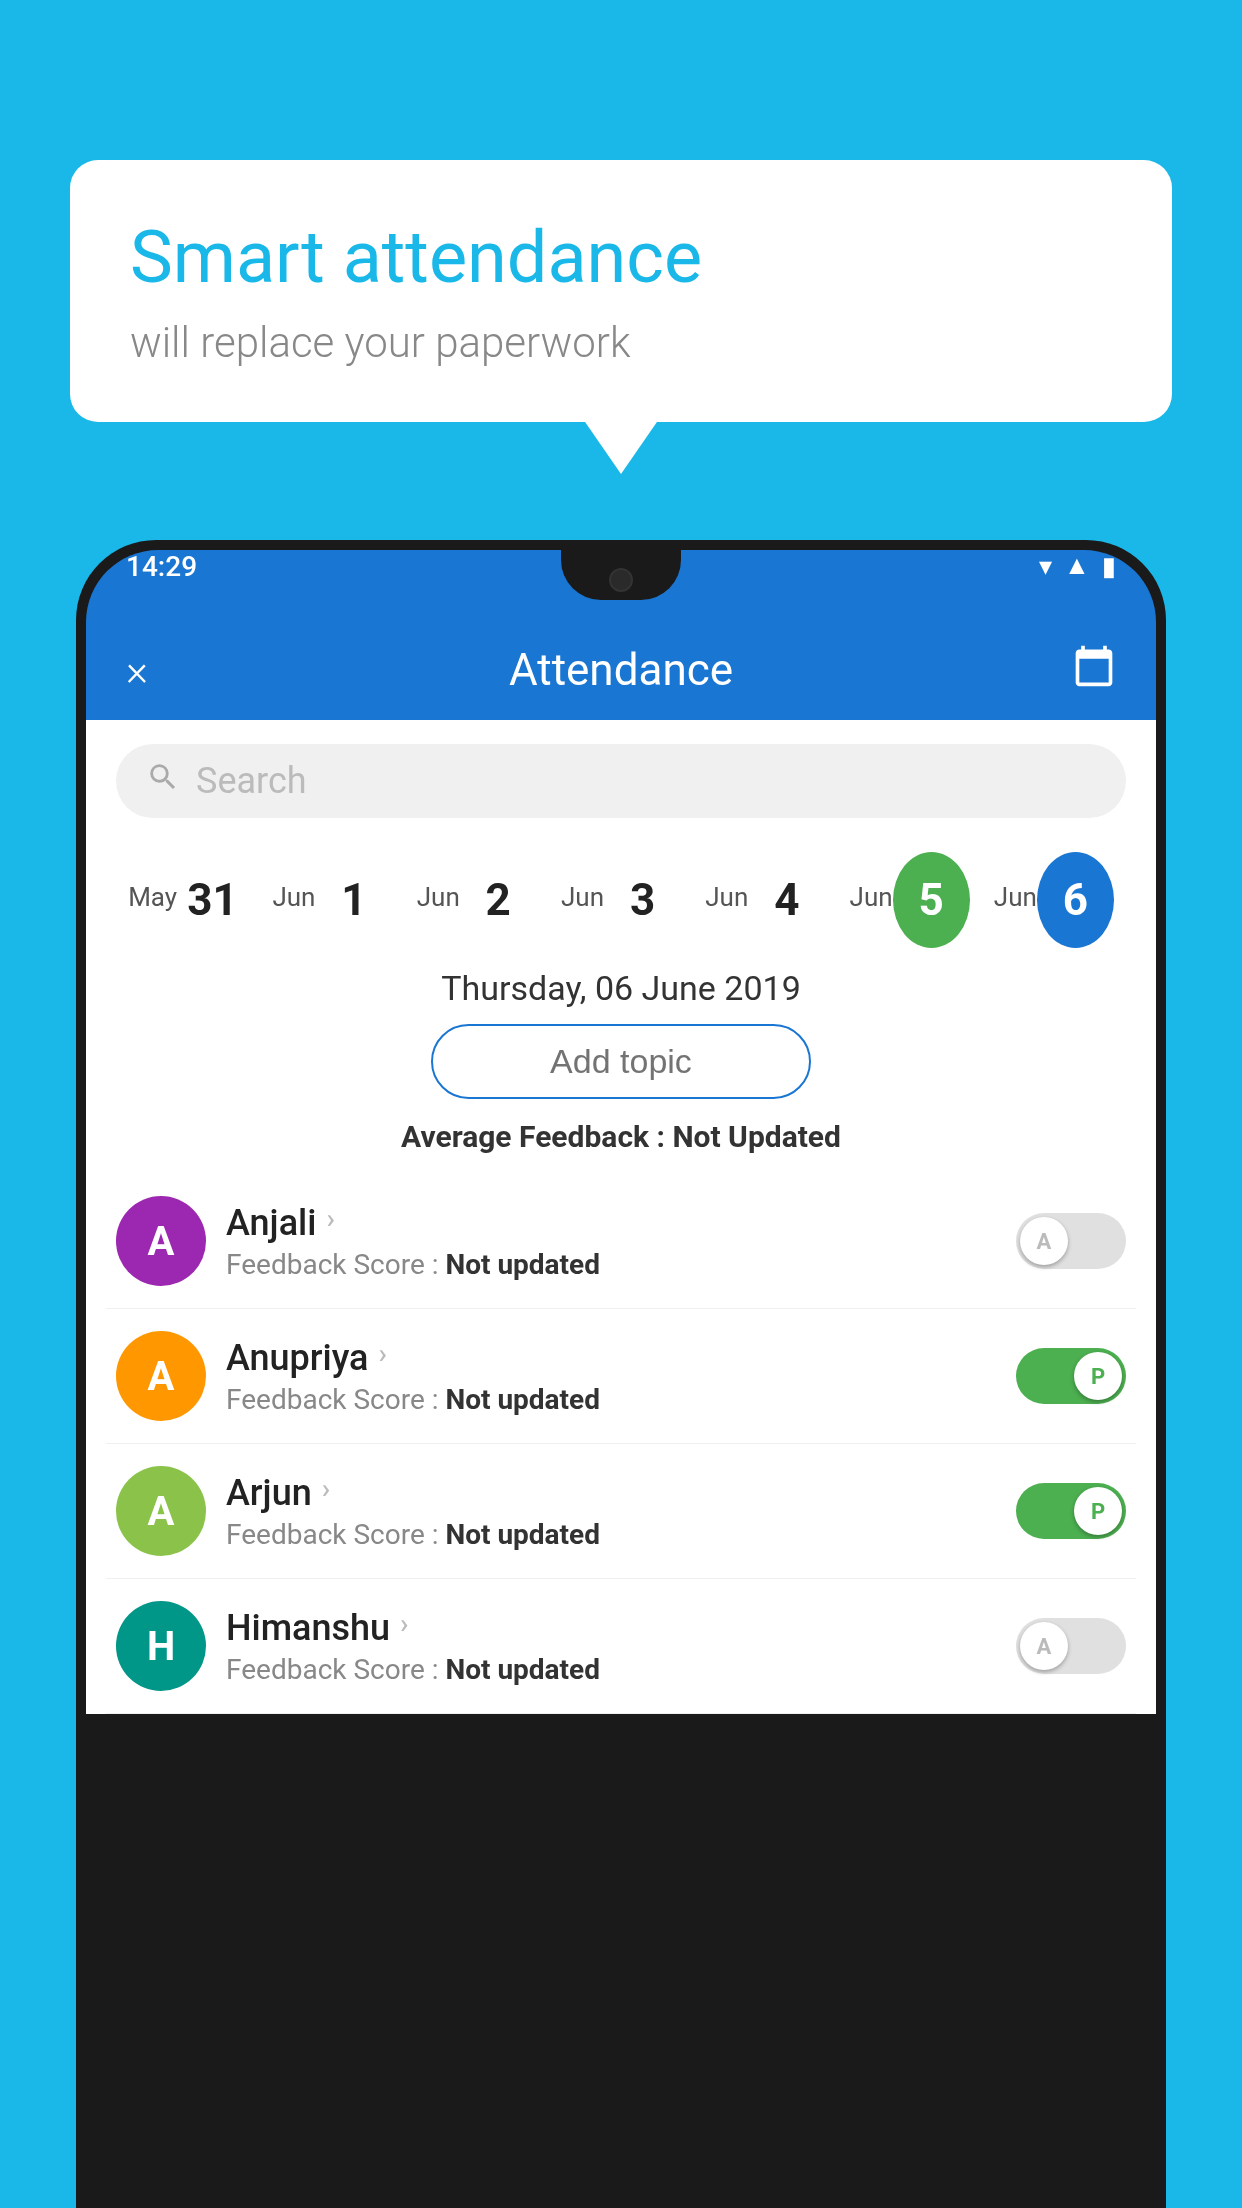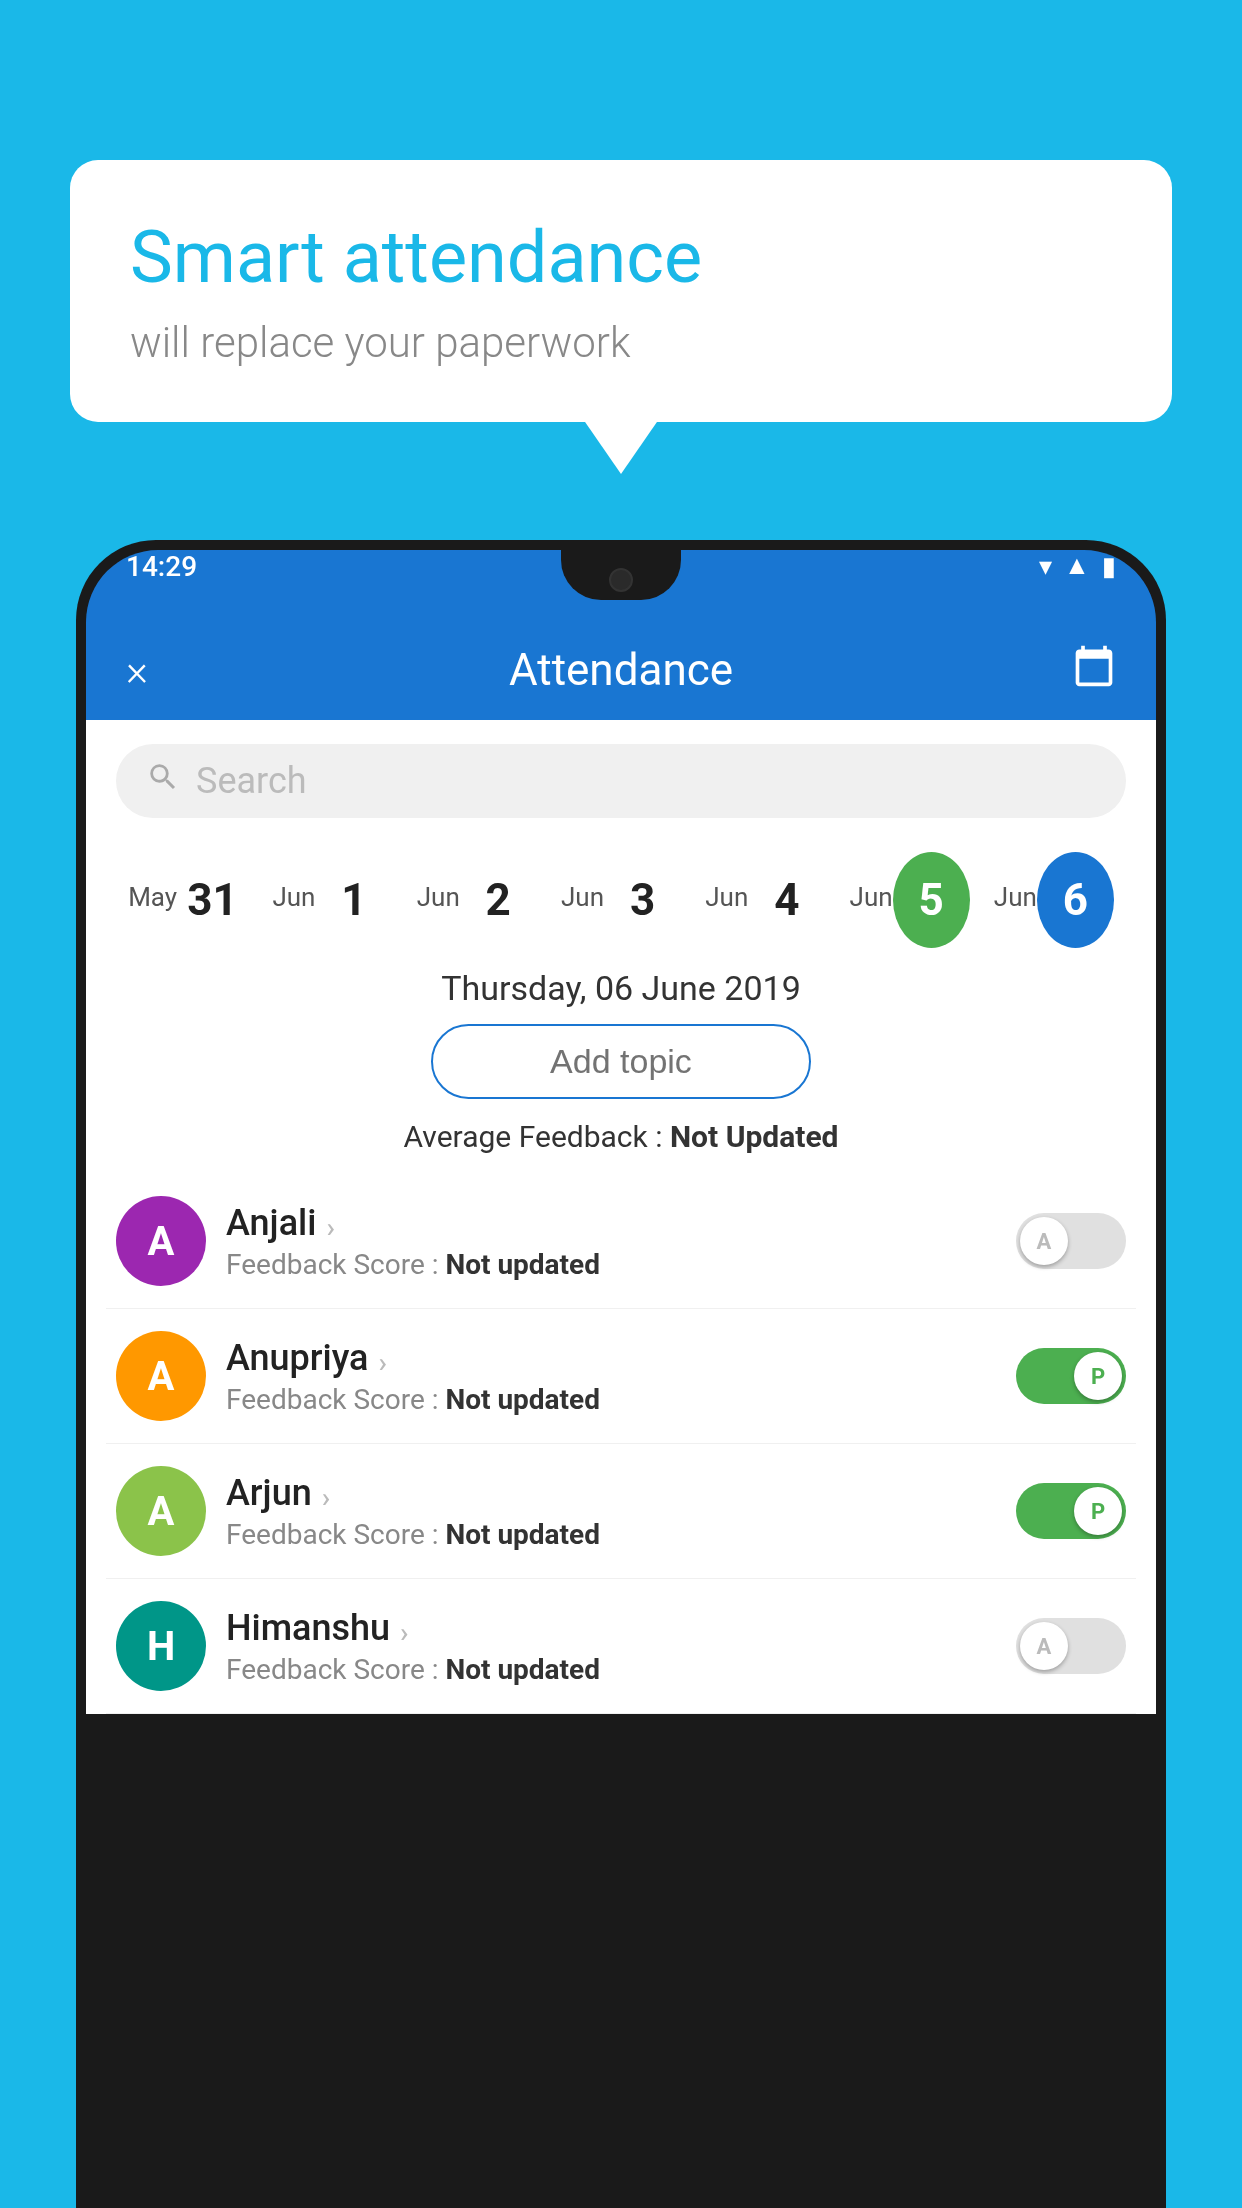--- a/index.html
+++ b/index.html
@@ -261,21 +261,21 @@
 
     
     .avg-feedback {
       text-align: center;
       font-size: 30px;
       color: #888;
       margin-bottom: 20px;
     }
 
     .avg-feedback span {
-      font-weight: 400;
+      font-weight: 700;
       color: #333;
     }
 
     
     .student-list {
       padding: 0 20px;
     }
 
     .student-item {
       display: flex;
@@ -305,21 +305,21 @@
 
     .student-info {
       flex: 1;
     }
 
     .student-name {
       font-size: 36px;
       color: #222;
       font-weight: 500;
       display: flex;
-      align-items: flex-end;
+      align-items: flex-start;
       gap: 10px;
     }
 
     .chevron-right {
       color: #bbb;
       font-size: 28px;
     }
 
     .student-feedback {
       font-size: 28px;

